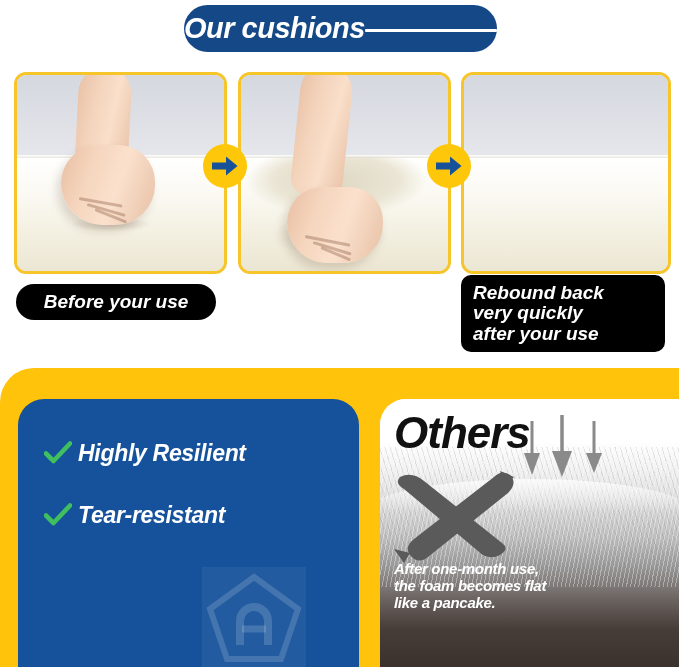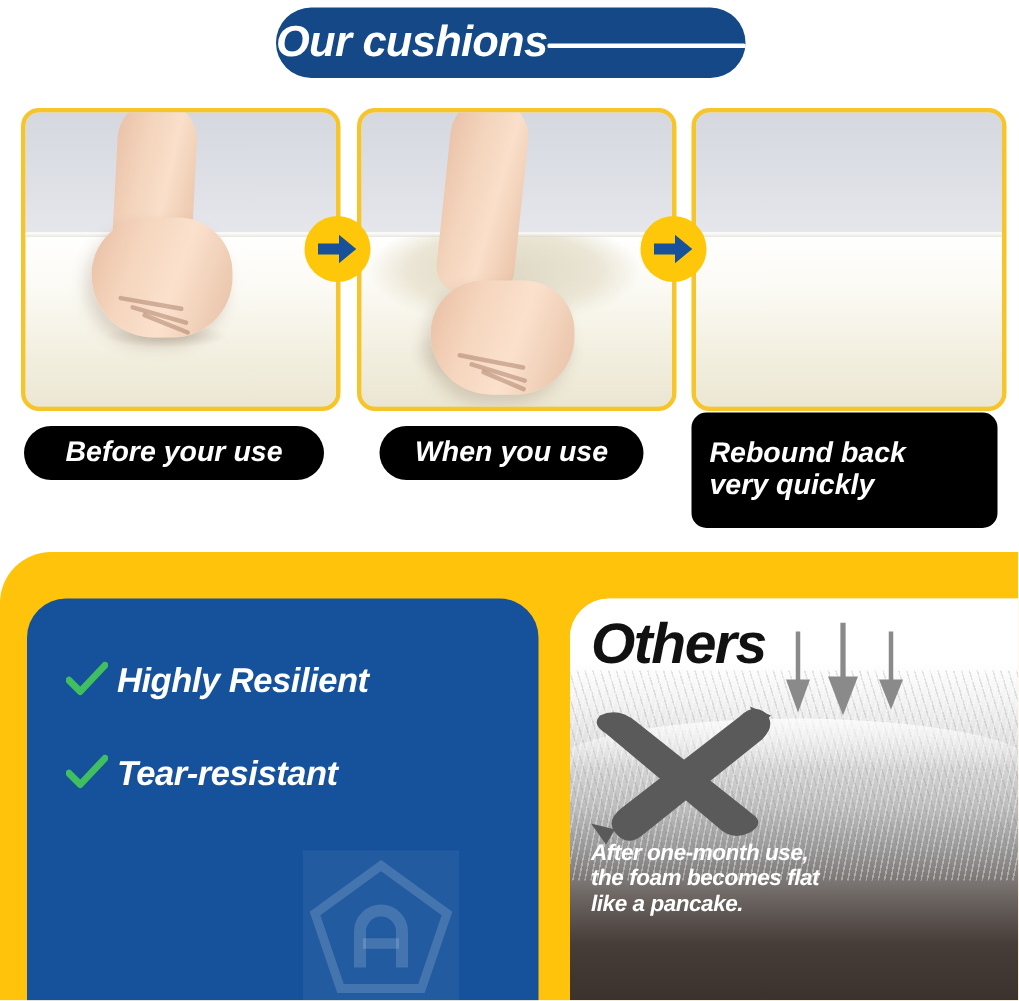--- a/index.html
+++ b/index.html
@@ -130,21 +130,21 @@
       repeating-linear-gradient(73deg, rgba(120,120,120,.22) 0px, rgba(120,120,120,.22) 1px, rgba(0,0,0,0) 1px, rgba(0,0,0,0) 5px);
     opacity:.85;
   }
   .pad-top{
     position:absolute;left:-4%;right:-4%;top:30%;height:12%;
     background:linear-gradient(180deg,rgba(255,255,255,.75),rgba(255,255,255,0));
     border-radius:50% 50% 0 0 / 100% 100% 0 0;
   }
   .others-title{
     position:absolute;left:14px;top:12px;color:#111;
-    font-size:38px;font-weight:bold;font-style:italic;letter-spacing:-1px;line-height:1;
+    font-size:44px;font-weight:bold;font-style:italic;letter-spacing:-1px;line-height:1;
   }
   .down-arrows{position:absolute;left:142px;top:16px;}
   .xmark{position:absolute;left:2px;top:58px;}
   .others-text{
     position:absolute;left:14px;top:162px;width:280px;color:#fff;
     font-size:15px;font-weight:bold;font-style:italic;line-height:1.13;letter-spacing:-0.3px;
   }
   .others-text span{display:block;white-space:nowrap;}
 </style>
 </head>
@@ -203,24 +203,24 @@
 
   <div class="panel p3">
     <div class="photo">
       <div class="wall"></div>
       <div class="slab"></div>
       <div class="slab-edge"></div>
     </div>
   </div>
 
   <div class="cap cap1">Before your use</div>
-  <div class="cap cap2">When you use</div>
   <div class="cap cap3">
     <span>Rebound back</span>
     <span>very  quickly</span>
+    <span>after your use</span>
   </div>
 
   <div class="yellow-band"></div>
 
   <div class="feature-card">
     <div class="feature-list">
 
       <div class="feature-row">
         <span class="check">
           <svg width="28" height="24" viewBox="0 0 28 24">

